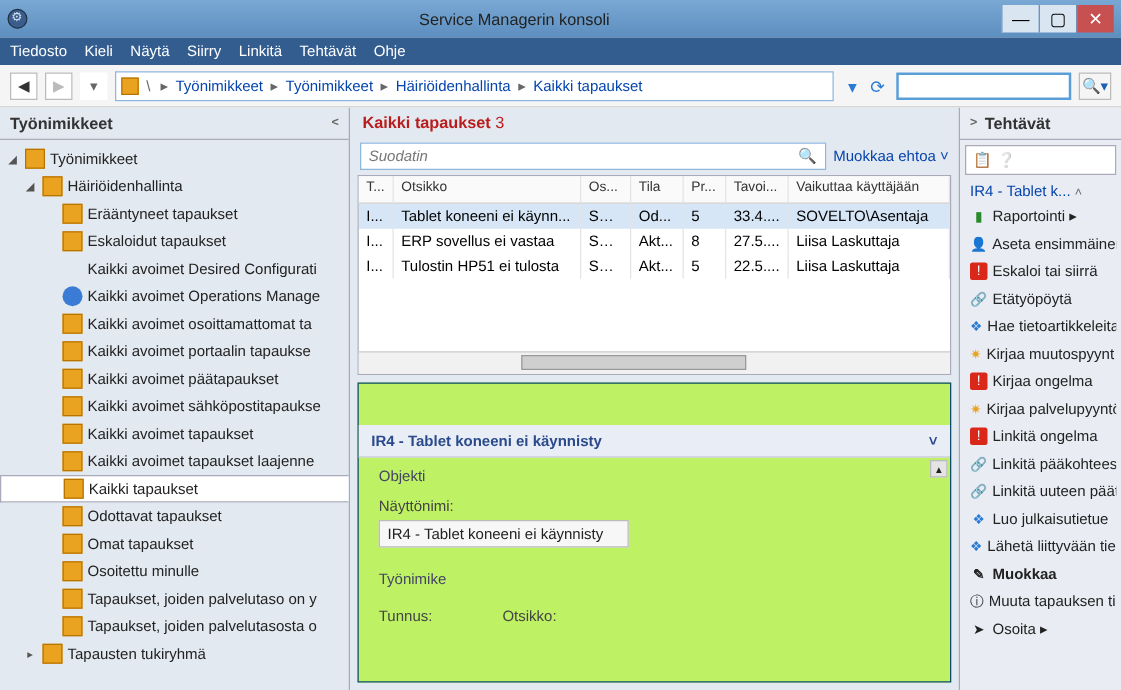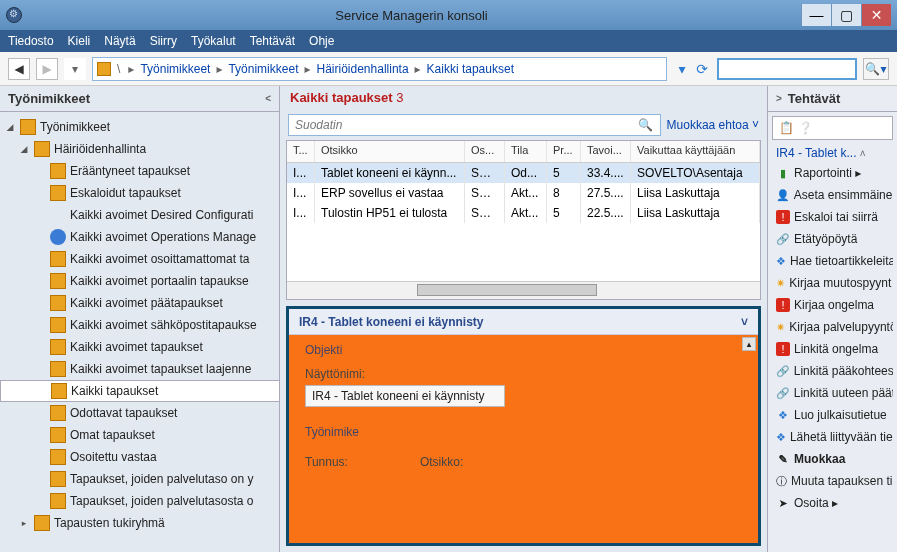--- a/index.html
+++ b/index.html
@@ -60,21 +60,21 @@
 .grid-wrap { background:#fff; border:1px solid #aab; margin:0 6px; flex:0 0 auto; height:160px; display:flex; flex-direction:column; }
 .grid-hdr { display:flex; height:22px; border-bottom:1px solid #ccc; font-size:11px; color:#333; background:#fafafa; }
 .grid-hdr div, .grid-row div { padding:3px 6px; border-right:1px solid #e4e4e4; overflow:hidden; white-space:nowrap; text-overflow:ellipsis; }
 .c0{width:28px}.c1{width:150px}.c2{width:40px}.c3{width:42px}.c4{width:34px}.c5{width:50px}.c6{flex:1}
 .grid-body { flex:1; overflow:hidden; }
 .grid-row { display:flex; height:20px; font-size:12px; }
 .grid-row.sel { background:#d6e6f6; }
 .grid-scroll { height:18px; border-top:1px solid #ccc; background:#f1f1f1; position:relative; }
 .grid-scroll .thumb { position:absolute; left:130px; top:2px; height:12px; width:180px; background:#cfcfcf; border:1px solid #999; }
 
-.detail { margin:6px; border:3px solid #0c4a6e; background:#f97316; flex:1; display:flex; flex-direction:column; min-height:0; }
+.detail { margin:6px; border:1px solid #0c4a6e; background:#bef264; flex:1; display:flex; flex-direction:column; min-height:0;justify-content:center; }
 .detail-hdr { height:26px; background:#e9eef6; border-bottom:1px solid #ccd; color:#2a4a8c; font-weight:bold; padding:4px 10px; display:flex; justify-content:space-between; align-items:center; }
 .detail-body { padding:8px 16px; font-size:12px; color:#222; overflow:hidden; position:relative; }
 .detail-body h4 { font-weight:normal; color:#446; margin-bottom:10px; }
 .detail-body .lbl { color:#444; margin-top:6px; margin-bottom:4px; }
 .readonly-box { display:inline-block; border:1px solid #bbb; background:#f7f7f7; padding:3px 6px; min-width:200px; }
 .detail-scroll { position:absolute; right:2px; top:2px; bottom:2px; width:14px; }
 .detail-scroll .up,.detail-scroll .dn{height:14px;background:#e4e4e4;border:1px solid #bbb;text-align:center;font-size:9px;line-height:12px;}
 
 
 .tasks { width:130px; background:#e9edf3; border-left:1px solid #aab; display:flex; flex-direction:column; font-size:12px; }
@@ -100,21 +100,21 @@
     <div class="btn max">▢</div>
     <div class="btn close">✕</div>
   </div>
 </div>
 
 <div class="menubar">
   <span>Tiedosto</span>
   <span>Kieli</span>
   <span>Näytä</span>
   <span>Siirry</span>
-  <span>Työkalut</span>
+  <span>Linkitä</span>
   <span>Tehtävät</span>
   <span>Ohje</span>
 </div>
 
 <div class="toolbar">
   <div class="nav-btn">◀</div>
   <div class="nav-btn" style="color:#bbb">▶</div>
   <div class="nav-btn" style="border:none;color:#666">▾</div>
   <div class="breadcrumb-bar">
     <span class="bc-icon"></span>
@@ -215,21 +215,21 @@
           <span>Odottavat tapaukset</span>
         </div>
         <div class="tree-item lv2">
           <span class="exp"></span>
           <span class="ico folder2"></span>
           <span>Omat tapaukset</span>
         </div>
         <div class="tree-item lv2">
           <span class="exp"></span>
           <span class="ico folder2"></span>
-          <span>Osoitettu vastaa</span>
+          <span>Osoitettu minulle</span>
         </div>
         <div class="tree-item lv2">
           <span class="exp"></span>
           <span class="ico folder2"></span>
           <span>Tapaukset, joiden palvelutaso on y</span>
         </div>
         <div class="tree-item lv2">
           <span class="exp"></span>
           <span class="ico folder2"></span>
           <span>Tapaukset, joiden palvelutasosta o</span>
@@ -305,21 +305,21 @@
         <span style="color:#2a4a8c">˅</span>
       </div>
       <div class="detail-body">
         <div class="detail-scroll">
           <div class="up">▴</div>
         </div>
         <h4>Objekti</h4>
         <div class="lbl">Näyttönimi:</div>
         <span class="readonly-box">IR4 - Tablet koneeni ei käynnisty</span>
         <h4 style="margin-top:18px">Työnimike</h4>
-        <div style="display:flex;gap:72px">
+        <div style="display:flex;gap:56px">
           <span class="lbl">Tunnus:</span>
           <span class="lbl">Otsikko:</span>
         </div>
       </div>
     </div>
   </div>
 
   <div class="tasks">
     <div class="header">
       <span class="collapse">&gt;</span>

